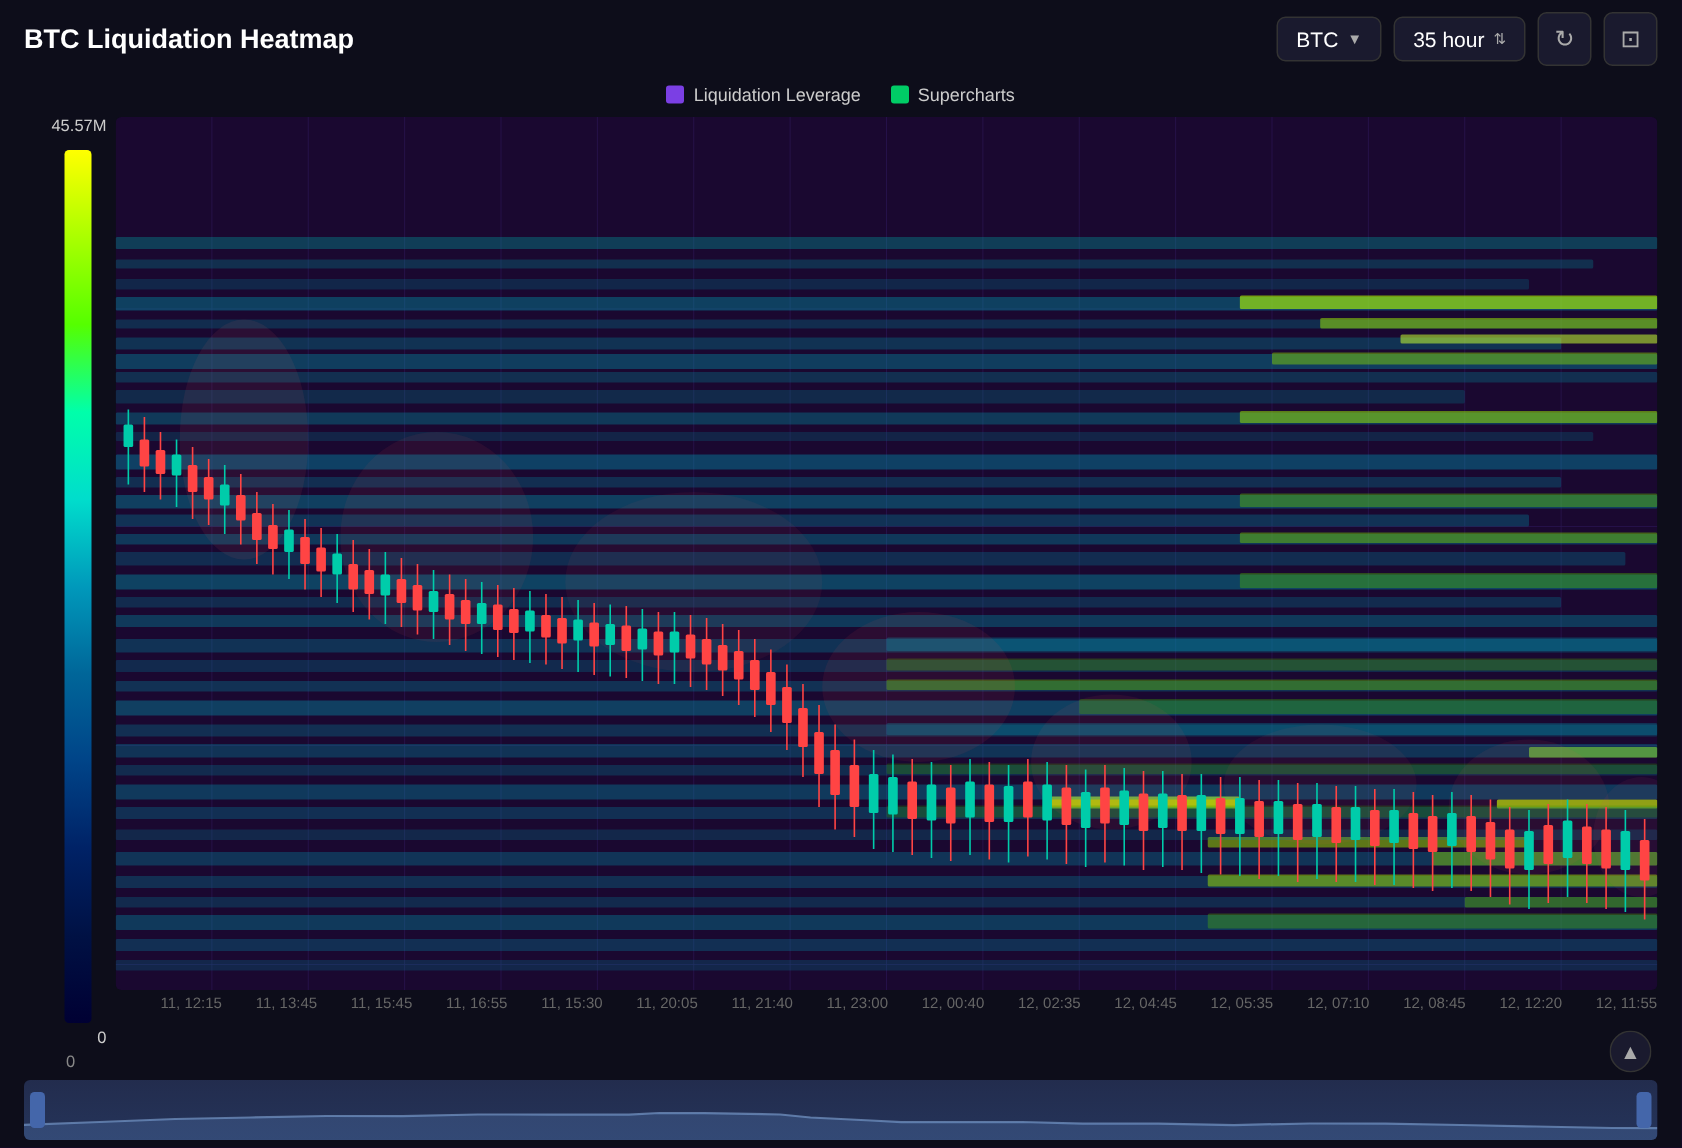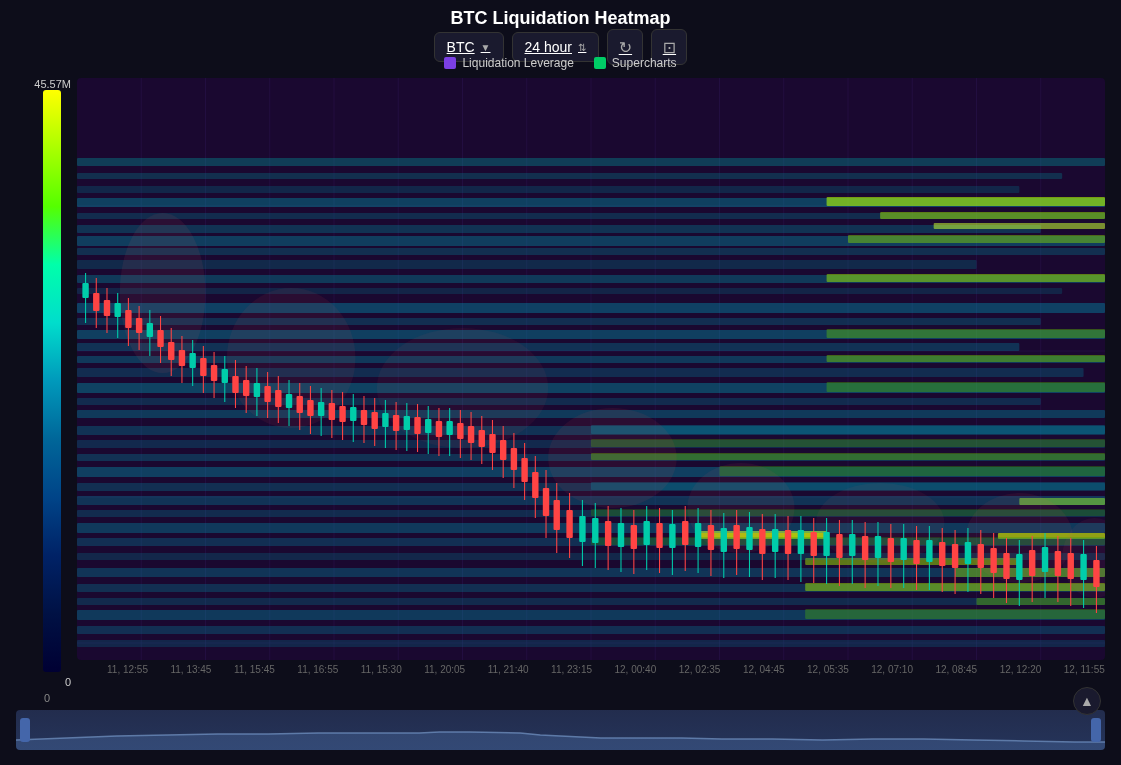--- a/index.html
+++ b/index.html
@@ -11,35 +11,33 @@
       height: 765px;
       overflow: hidden;
     }
 
     .header {
       display: flex;
       align-items: center;
       padding: 8px 16px;
       height: 52px;
       background: #0d0d1a;
-      flex-direction: column;
     }
 
     .title {
       font-size: 18px;
       font-weight: 600;
       color: #fff;
       flex: 1;
     }
 
     .controls {
       display: flex;
       align-items: center;
       gap: 8px;
-      text-decoration: underline;
     }
 
     .dropdown {
       background: #1a1a2e;
       border: 1px solid #333;
       border-radius: 6px;
       color: #fff;
       padding: 6px 12px;
       display: flex;
       align-items: center;
@@ -131,21 +129,21 @@
 <body>
 
 <div class="header">
   <div class="title">BTC Liquidation Heatmap</div>
   <div class="controls">
     <div class="dropdown">
       <span>BTC</span>
       <span class="arrow">▼</span>
     </div>
     <div class="dropdown">
-      <span>24 hour</span>
+      <span>35 hour</span>
       <span class="arrow">⇅</span>
     </div>
     <div class="icon-btn">
       <span>↻</span>
     </div>
     <div class="icon-btn">
       <span>⊡</span>
     </div>
   </div>
 </div>
@@ -157,21 +155,21 @@
   </div>
   <div class="legend-item">
     <div class="legend-dot" style="background:#00cc66;"></div>
     <span>Supercharts</span>
   </div>
 </div>
 
 <div style="display:flex; padding: 0 16px 0 16px; position:relative;">
 
   <div style="display:flex;flex-direction:column;align-items:flex-end;margin-right:6px;width:55px;flex-shrink:0;">
-    <span style="font-size:11px;color:#ccc;margin-bottom:0;">45.57M</span>
+    <span style="font-size:11px;color:#ccc;margin-bottom:10px;">45.57M</span>
     <div class="color-bar"></div>
     <span style="font-size:11px;color:#ccc;margin-top:4px;">0</span>
   </div>
 
   <div style="position:relative;flex:1;">
     <div class="main-chart">
       <svg width="100%" height="100%" viewBox="0 0 960 582" preserveAspectRatio="none">
 
         <rect width="960" height="582" fill="#1a0830"></rect>
 
@@ -459,28 +457,28 @@
         </g>
 
         <text x="870" y="658" fill="rgba(200,200,200,0.5)" font-size="14" font-family="sans-serif">⬟ coinglass</text>
       </svg>
 
       
       
     </div>
 
     <div class="bottom-labels">
-      <span>11, 12:55</span>
+      <span>11, 12:15</span>
       <span>11, 13:45</span>
       <span>11, 15:45</span>
       <span>11, 16:55</span>
       <span>11, 15:30</span>
       <span>11, 20:05</span>
       <span>11, 21:40</span>
-      <span>11, 23:15</span>
+      <span>11, 23:00</span>
       <span>12, 00:40</span>
       <span>12, 02:35</span>
       <span>12, 04:45</span>
       <span>12, 05:35</span>
       <span>12, 07:10</span>
       <span>12, 08:45</span>
       <span>12, 12:20</span>
       <span>12, 11:55</span>
     </div>
   </div>

